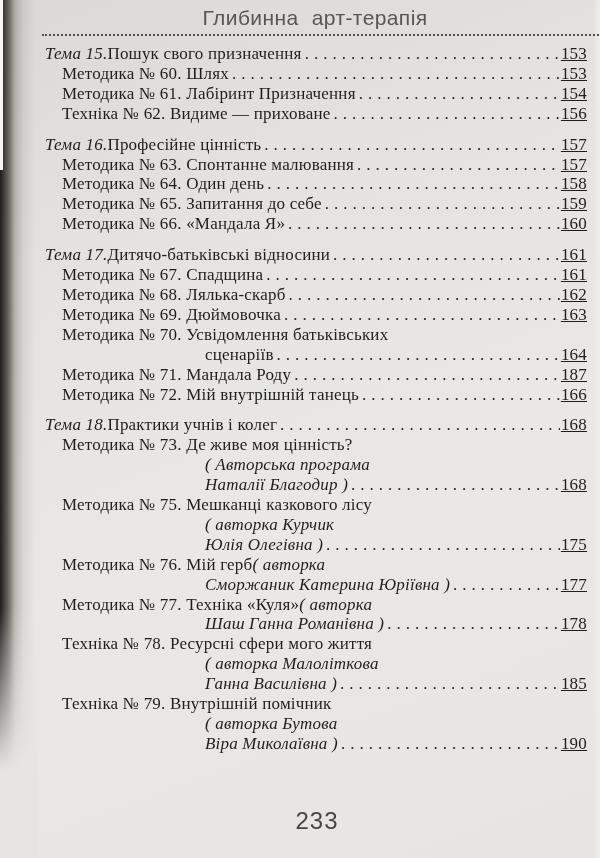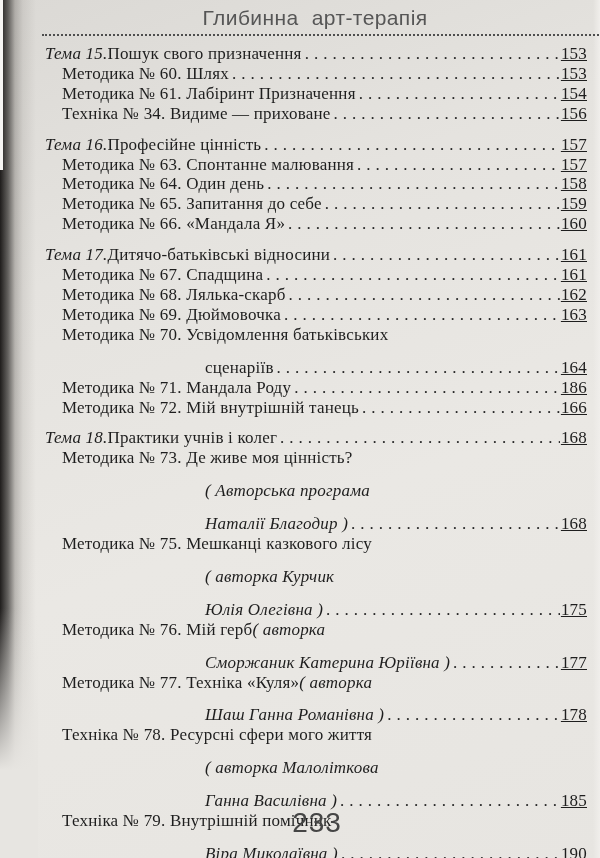--- a/index.html
+++ b/index.html
@@ -47,35 +47,35 @@
     color:#1e1e1e;
   }
   .entry.theme{margin-top:11px;}
   .toc .entry:first-child{margin-top:0;}
   .line{
     display:flex;align-items:baseline;
     font-size:17px;line-height:19.9px;letter-spacing:0.2px;
     white-space:nowrap;
   }
   .entry.item .line{padding-left:17px;}
-  .entry .line.cont{padding-left:160px;margin-top:13px;}
+  .entry .line.cont{padding-left:160px;}
   .txt.it{font-style:italic;}
   .entry.theme .txt.it{font-style:italic;}
   .dots{
     flex:1;overflow:hidden;white-space:nowrap;
     margin-left:3px;letter-spacing:5px;color:#262626;
     min-width:0;
   }
   .dots::after{content:"......................................................................";}
   .pg{margin-left:1px;text-decoration:underline;}
   .folio{
     position:absolute;top:807px;left:0;right:0;z-index:4;
     text-align:center;
     font-family:"Liberation Sans", sans-serif;
-    font-size:28px;color:#454545;letter-spacing:1px;padding-left:34px;
+    font-size:24px;color:#454545;letter-spacing:1px;padding-left:34px;
   }
 </style>
 </head>
 <body>
 
 <div class="photo">
   <div class="edge-right"></div>
   <div class="sliver"></div>
   <div class="spine"></div>
   <div class="spine-fade"></div>
@@ -101,21 +101,21 @@
       </div>
       <div class="entry item">
         <div class="line">
           <span class="txt">Методика № 61. Лабіринт Призначення</span>
           <span class="dots"></span>
           <span class="pg">154</span>
         </div>
       </div>
       <div class="entry item">
         <div class="line">
-          <span class="txt">Техніка № 34. Видиме — приховане</span>
+          <span class="txt">Техніка № 62. Видиме — приховане</span>
           <span class="dots"></span>
           <span class="pg">156</span>
         </div>
       </div>
       <div class="entry theme">
         <div class="line">
           <span class="txt it">Тема 16.</span>
           <span class="txt"> Професійне цінність</span>
           <span class="dots"></span>
           <span class="pg">157</span>
@@ -185,21 +185,21 @@
         <div class="line cont">
           <span class="txt">сценаріїв</span>
           <span class="dots"></span>
           <span class="pg">164</span>
         </div>
       </div>
       <div class="entry item">
         <div class="line">
           <span class="txt">Методика № 71. Мандала Роду</span>
           <span class="dots"></span>
-          <span class="pg">186</span>
+          <span class="pg">187</span>
         </div>
       </div>
       <div class="entry item">
         <div class="line">
           <span class="txt">Методика № 72. Мій внутрішній танець</span>
           <span class="dots"></span>
           <span class="pg">166</span>
         </div>
       </div>
       <div class="entry theme">
@@ -269,20 +269,23 @@
           <span class="txt it">Ганна Василівна )</span>
           <span class="dots"></span>
           <span class="pg">185</span>
         </div>
       </div>
       <div class="entry item">
         <div class="line">
           <span class="txt">Техніка № 79. Внутрішній помічник</span>
         </div>
         <div class="line cont">
+          <span class="txt it">( авторка Бутова</span>
+        </div>
+        <div class="line cont">
           <span class="txt it">Віра Миколаївна )</span>
           <span class="dots"></span>
           <span class="pg">190</span>
         </div>
       </div>
     </div>
 
   <div class="folio">233</div>
 </div>
 

